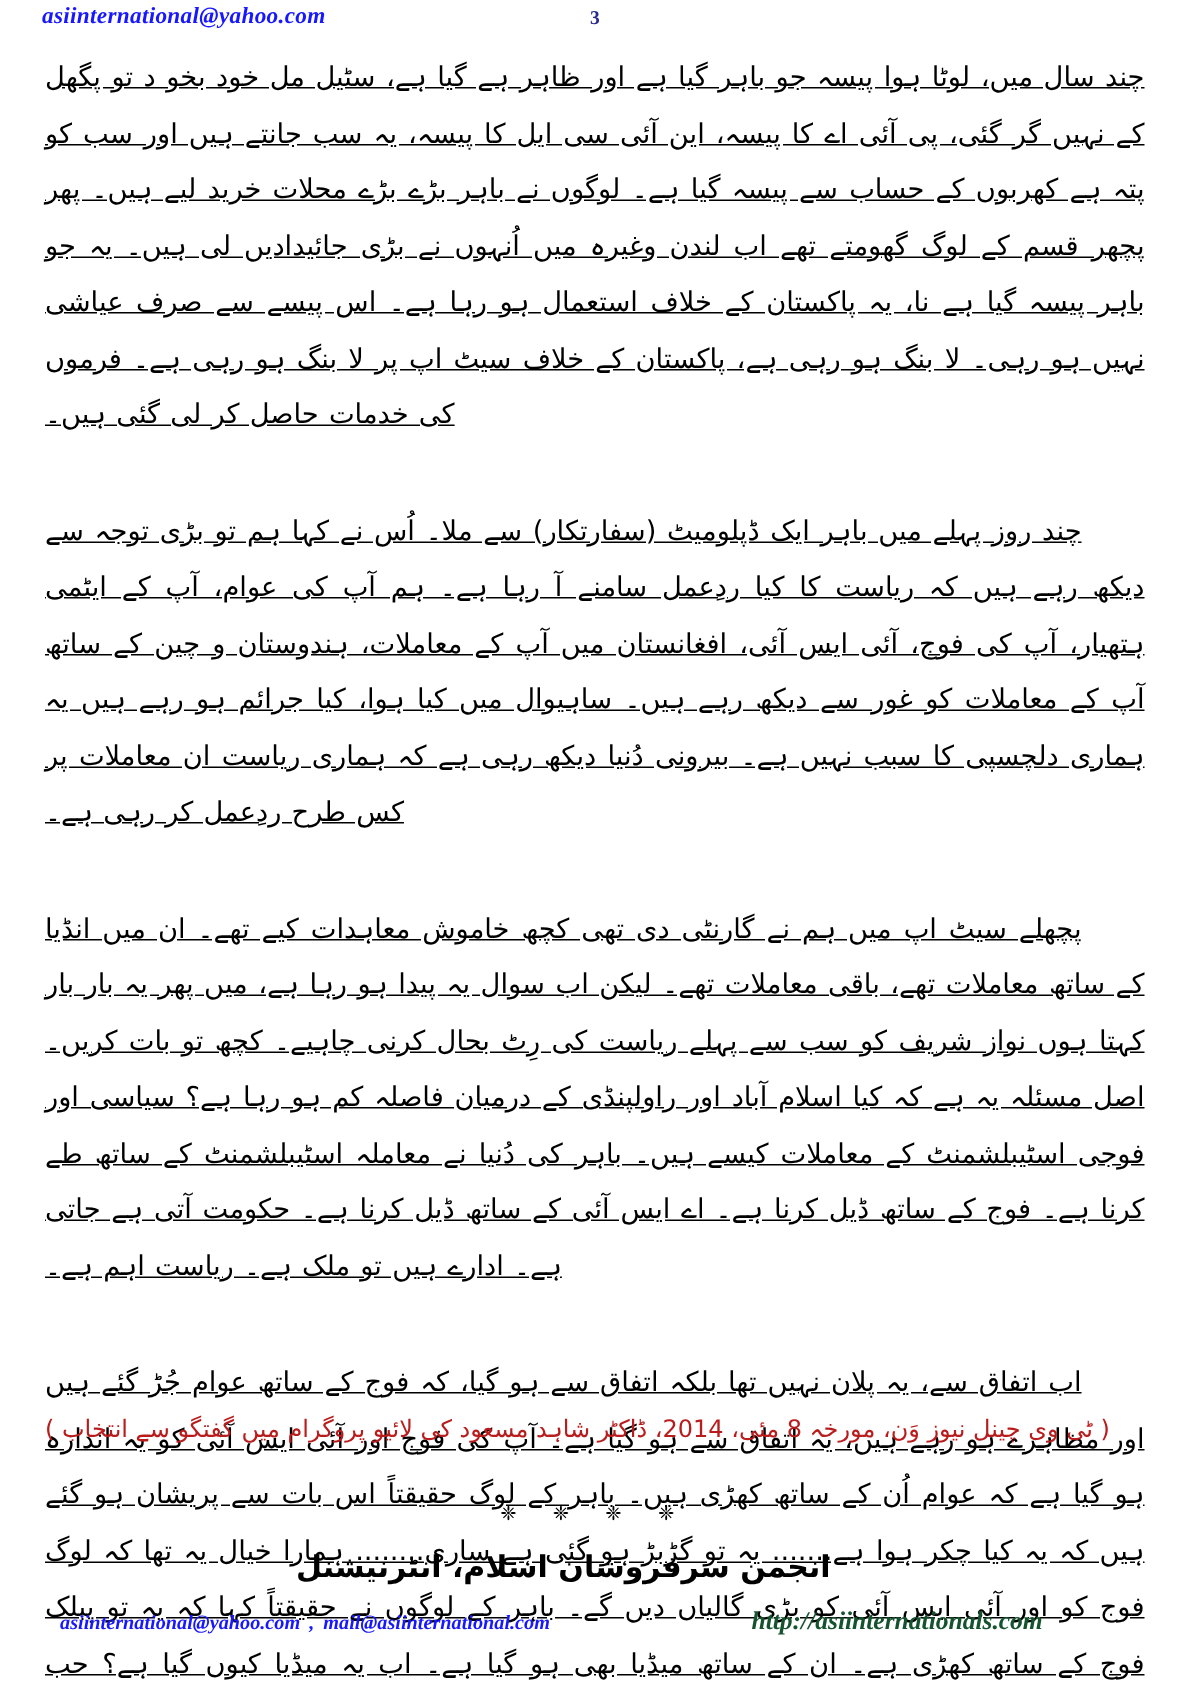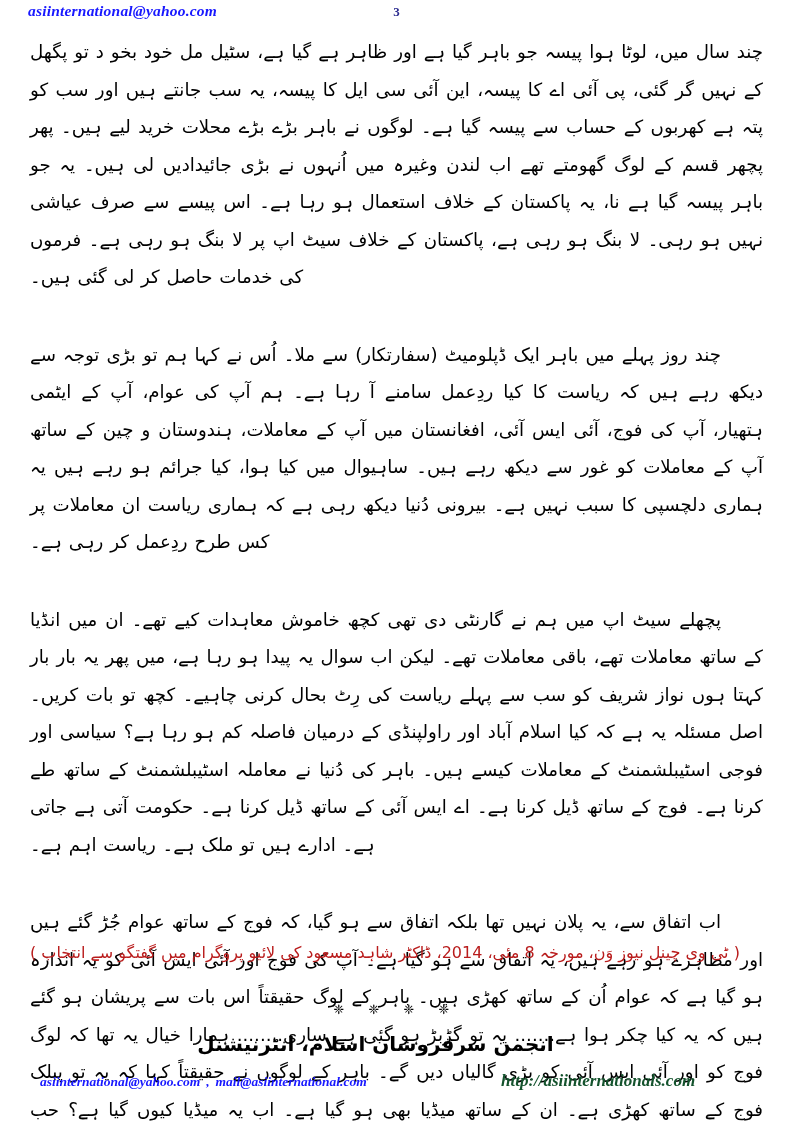--- a/index.html
+++ b/index.html
@@ -70,20 +70,21 @@
     text-align: justify;
     text-align-last: left;
     unicode-bidi: embed;
     font-family: "DejaVu Sans", "Liberation Sans", sans-serif;
     font-size: 18.2px;
     line-height: 37.5px;
     color: #000000;
     margin: 0 0 6px 0;
     padding: 0;
     word-spacing: 1px;
+    text-decoration: underline;
   }
   .para.indent {
     text-indent: 42px;
     margin-top: 40px;
   }
   .para .latin {
     direction: ltr;
     unicode-bidi: embed;
     font-family: "Liberation Sans", "DejaVu Sans", sans-serif;
     font-size: 17px;

